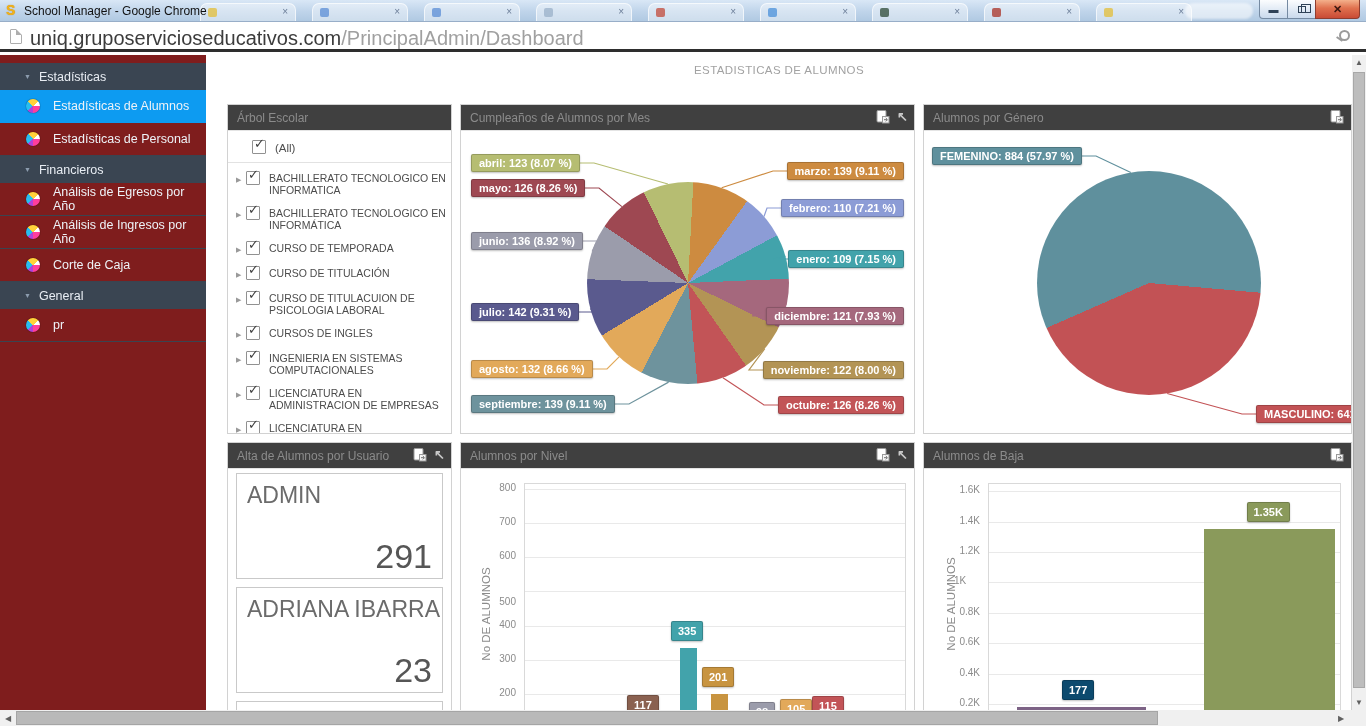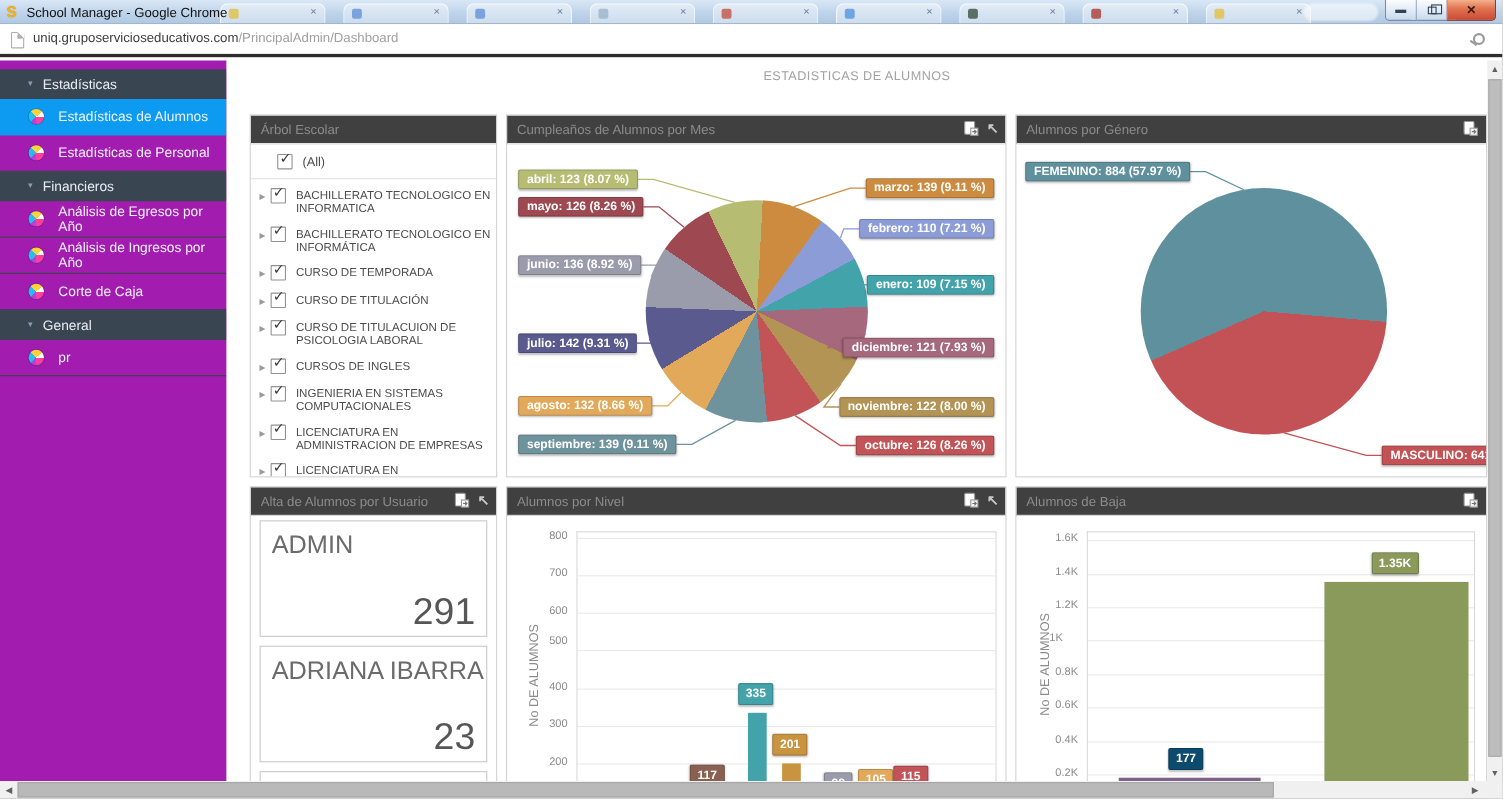--- a/index.html
+++ b/index.html
@@ -28,29 +28,29 @@
   .res-glyph { width:8px; height:7px; border:1px solid #2f4257; position:relative; background:transparent; }
   .res-glyph::before { content:''; position:absolute; left:2px; top:-3px; width:8px; height:7px; border:1px solid #2f4257; }
 
   
   .urlbar { position:absolute; left:0; top:22px; width:1366px; height:30px; background:#fff;
     border-bottom:3px solid #2e2e2e; }
   .page-ico { position:absolute; left:10px; top:7px; width:12px; height:15px; border:1px solid #aeaeae;
     border-radius:1px; background:#fff; }
   .page-ico::before { content:''; position:absolute; right:-1px; top:-1px; border:3px solid #fff;
     border-left-color:#aeaeae; border-bottom-color:#aeaeae; }
-  .url-text { position:absolute; left:30px; top:5px; font-size:12px; color:#3c3c3c; white-space:nowrap; }
+  .url-text { position:absolute; left:30px; top:5px; font-size:20px; color:#3c3c3c; white-space:nowrap; }
   .url-text .path { color:#a0a0a0; }
   .mag { position:absolute; right:16px; top:8px; width:11px; height:11px; border:2px solid #9b9b9b; border-radius:50%; }
   .mag::after { content:''; position:absolute; left:-5px; bottom:-1px; width:7px; height:2px; background:#9b9b9b;
     transform:rotate(35deg); }
 
   
   .app { position:absolute; left:0; top:55px; width:1366px; height:655px; display:flex; }
-  .sidebar { width:206px; height:100%; background:#a21caf; overflow:hidden; padding-top:8px; flex:none; }
+  .sidebar { width:206px; height:100%; background:#7f1d1d; overflow:hidden; padding-top:8px; flex:none; }
   .sb-group { height:27px; background:#3a4552; display:flex; align-items:center; color:#e8edf3; font-size:12.5px; }
   .sb-group .tri { margin-left:24px; font-size:7px; color:#8c9cae; }
   .sb-group .sb-label { margin-left:8px; }
   .sb-item { height:33px; display:flex; align-items:center; color:#eef2f7; font-size:12.5px;
     border-bottom:1px solid #3a4450; }
   .sb-item .pie-ico { margin-left:26px; width:14px; height:14px; border-radius:50%; flex:none;
     background:conic-gradient(from -45deg,#ffd23a 0 26%,#ffffff 26% 38%,#ff3e9d 38% 62%,#b043d8 62% 76%,#27bdf0 76% 100%);
     box-shadow:0 0 1px #000; }
   .sb-item .sb-label { margin-left:13px; }
   .sb-item.selected { background:#0d9bf1; border-bottom-color:#0d9bf1; }
@@ -405,21 +405,21 @@
             <div class="gridline" style="top: 107.49px;"></div>
             <div class="gridline" style="top: 73.32px;"></div>
             <div class="gridline" style="top: 39.15px;"></div>
             <div class="gridline" style="top: 4.98px;"></div>
             <div class="bar" style="left: 154.5px; top: 163.87px; width: 17px; height: 126.13px; background: rgb(66, 163, 171);"></div>
             <div class="bar" style="left: 185.5px; top: 209.658px; width: 17px; height: 80.3417px; background: rgb(200, 148, 64);"></div>
           </div>
           <div class="tick-label" style="left: 15px; top: 244px;">200</div>
           <div class="tick-label" style="left: 15px; top: 209.83px;">300</div>
           <div class="tick-label" style="left: 15px; top: 175.66px;">400</div>
-          <div class="tick-label" style="left: 15px; top: 134px;">500</div>
+          <div class="tick-label" style="left: 15px; top: 153px;">500</div>
           <div class="tick-label" style="left: 15px; top: 107.32px;">600</div>
           <div class="tick-label" style="left: 15px; top: 73.15px;">700</div>
           <div class="tick-label" style="left: 15px; top: 38.98px;">800</div>
           <div class="vlabel" style="background: rgb(138, 97, 80); left: 166px; top: 252.361px;">117</div>
           <div class="vlabel" style="background: rgb(66, 163, 171); left: 210px; top: 177.87px;">335</div>
           <div class="vlabel" style="background: rgb(200, 148, 64); left: 241px; top: 223.658px;">201</div>
           <div class="vlabel" style="background: rgb(155, 156, 171); left: 288px; top: 258.853px;">98</div>
           <div class="vlabel" style="background: rgb(226, 169, 90); left: 319px; top: 256.462px;">105</div>
           <div class="vlabel" style="background: rgb(194, 84, 87); left: 351px; top: 253.044px;">115</div>
           <div class="ytitle" style="left: -45px; top: 165px;">No DE ALUMNOS</div>

